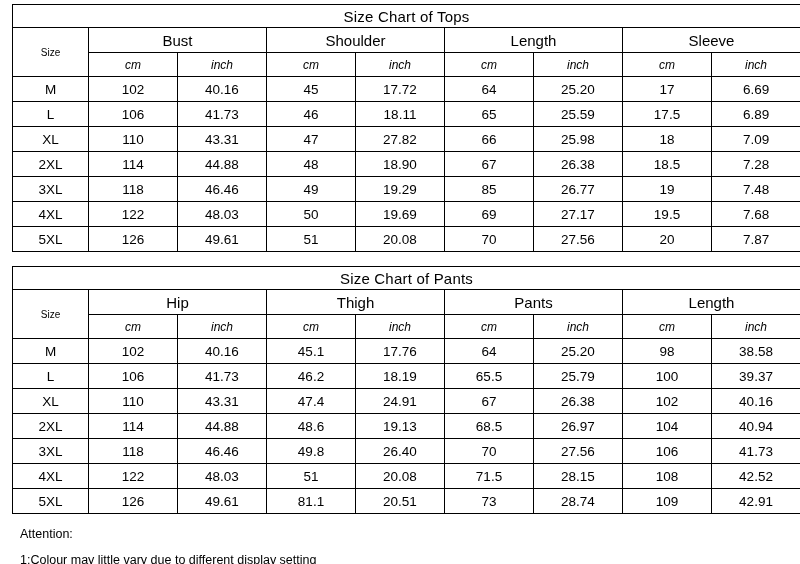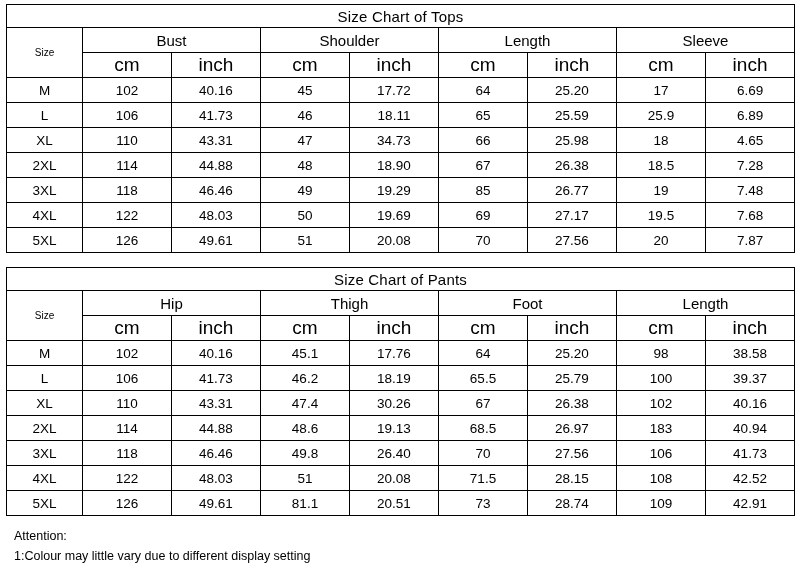--- a/index.html
+++ b/index.html
@@ -12,21 +12,21 @@
     height: 564px;
     font-family: "Liberation Sans", sans-serif;
     color: #000000;
     overflow: hidden;
   }
   .page {
     width: 800px;
     height: 520px;
     position: relative;
     box-sizing: border-box;
-    padding: 0 6px;
+    padding: 0 12px;
   }
   .clip-top {
     height: 4px;
     overflow: hidden;
     font-size: 11px;
     color: #333;
     padding-left: 4px;
   }
   table.chart {
     border-collapse: collapse;
@@ -51,42 +51,43 @@
   .group-cell {
     font-size: 15px;
     font-weight: bold;
     height: 22px;
   }
   .size-head {
     font-size: 10px;
     font-weight: bold;
   }
   .unit-cell {
-    font-size: 19px;
+    font-size: 12px;
     font-weight: bold;
     height: 21px;
+    font-style: italic;
   }
   .data-cell {
     font-size: 13.5px;
     height: 22px;
   }
   .size-label {
     font-size: 13.5px;
   }
   .spacer {
     height: 14px;
   }
   .attention {
     margin-top: 12px;
     padding-left: 8px;
     font-size: 12.5px;
     line-height: 17px;
   }
   .attention .att-title {
-    margin-bottom: 3px;
+    margin-bottom: 9px;
   }
   .att-line {
     white-space: nowrap;
   }
 </style>
 </head>
 <body>
 
 <div class="page">
 
@@ -138,33 +139,33 @@
         <td class="data-cell">6.69</td>
       </tr>
       <tr>
         <td class="size-label">L</td>
         <td class="data-cell">106</td>
         <td class="data-cell">41.73</td>
         <td class="data-cell">46</td>
         <td class="data-cell">18.11</td>
         <td class="data-cell">65</td>
         <td class="data-cell">25.59</td>
-        <td class="data-cell">25.9</td>
+        <td class="data-cell">17.5</td>
         <td class="data-cell">6.89</td>
       </tr>
       <tr>
         <td class="size-label">XL</td>
         <td class="data-cell">110</td>
         <td class="data-cell">43.31</td>
         <td class="data-cell">47</td>
-        <td class="data-cell">34.73</td>
+        <td class="data-cell">27.82</td>
         <td class="data-cell">66</td>
         <td class="data-cell">25.98</td>
         <td class="data-cell">18</td>
-        <td class="data-cell">4.65</td>
+        <td class="data-cell">7.09</td>
       </tr>
       <tr>
         <td class="size-label">2XL</td>
         <td class="data-cell">114</td>
         <td class="data-cell">44.88</td>
         <td class="data-cell">48</td>
         <td class="data-cell">18.90</td>
         <td class="data-cell">67</td>
         <td class="data-cell">26.38</td>
         <td class="data-cell">18.5</td>
@@ -221,21 +222,21 @@
         <col style="width:89px">
     </colgroup>
     <tbody>
       <tr>
         <td class="title-cell" colspan="9">Size Chart of Pants</td>
       </tr>
       <tr>
         <td class="size-head" rowspan="2">Size</td>
         <td class="group-cell" colspan="2">Hip</td>
         <td class="group-cell" colspan="2">Thigh</td>
-        <td class="group-cell" colspan="2">Foot</td>
+        <td class="group-cell" colspan="2">Pants</td>
         <td class="group-cell" colspan="2">Length</td>
       </tr>
       <tr>
         <td class="unit-cell">cm</td>
         <td class="unit-cell">inch</td>
         <td class="unit-cell">cm</td>
         <td class="unit-cell">inch</td>
         <td class="unit-cell">cm</td>
         <td class="unit-cell">inch</td>
         <td class="unit-cell">cm</td>
@@ -262,35 +263,35 @@
         <td class="data-cell">65.5</td>
         <td class="data-cell">25.79</td>
         <td class="data-cell">100</td>
         <td class="data-cell">39.37</td>
       </tr>
       <tr>
         <td class="size-label">XL</td>
         <td class="data-cell">110</td>
         <td class="data-cell">43.31</td>
         <td class="data-cell">47.4</td>
-        <td class="data-cell">30.26</td>
+        <td class="data-cell">24.91</td>
         <td class="data-cell">67</td>
         <td class="data-cell">26.38</td>
         <td class="data-cell">102</td>
         <td class="data-cell">40.16</td>
       </tr>
       <tr>
         <td class="size-label">2XL</td>
         <td class="data-cell">114</td>
         <td class="data-cell">44.88</td>
         <td class="data-cell">48.6</td>
         <td class="data-cell">19.13</td>
         <td class="data-cell">68.5</td>
         <td class="data-cell">26.97</td>
-        <td class="data-cell">183</td>
+        <td class="data-cell">104</td>
         <td class="data-cell">40.94</td>
       </tr>
       <tr>
         <td class="size-label">3XL</td>
         <td class="data-cell">118</td>
         <td class="data-cell">46.46</td>
         <td class="data-cell">49.8</td>
         <td class="data-cell">26.40</td>
         <td class="data-cell">70</td>
         <td class="data-cell">27.56</td>

